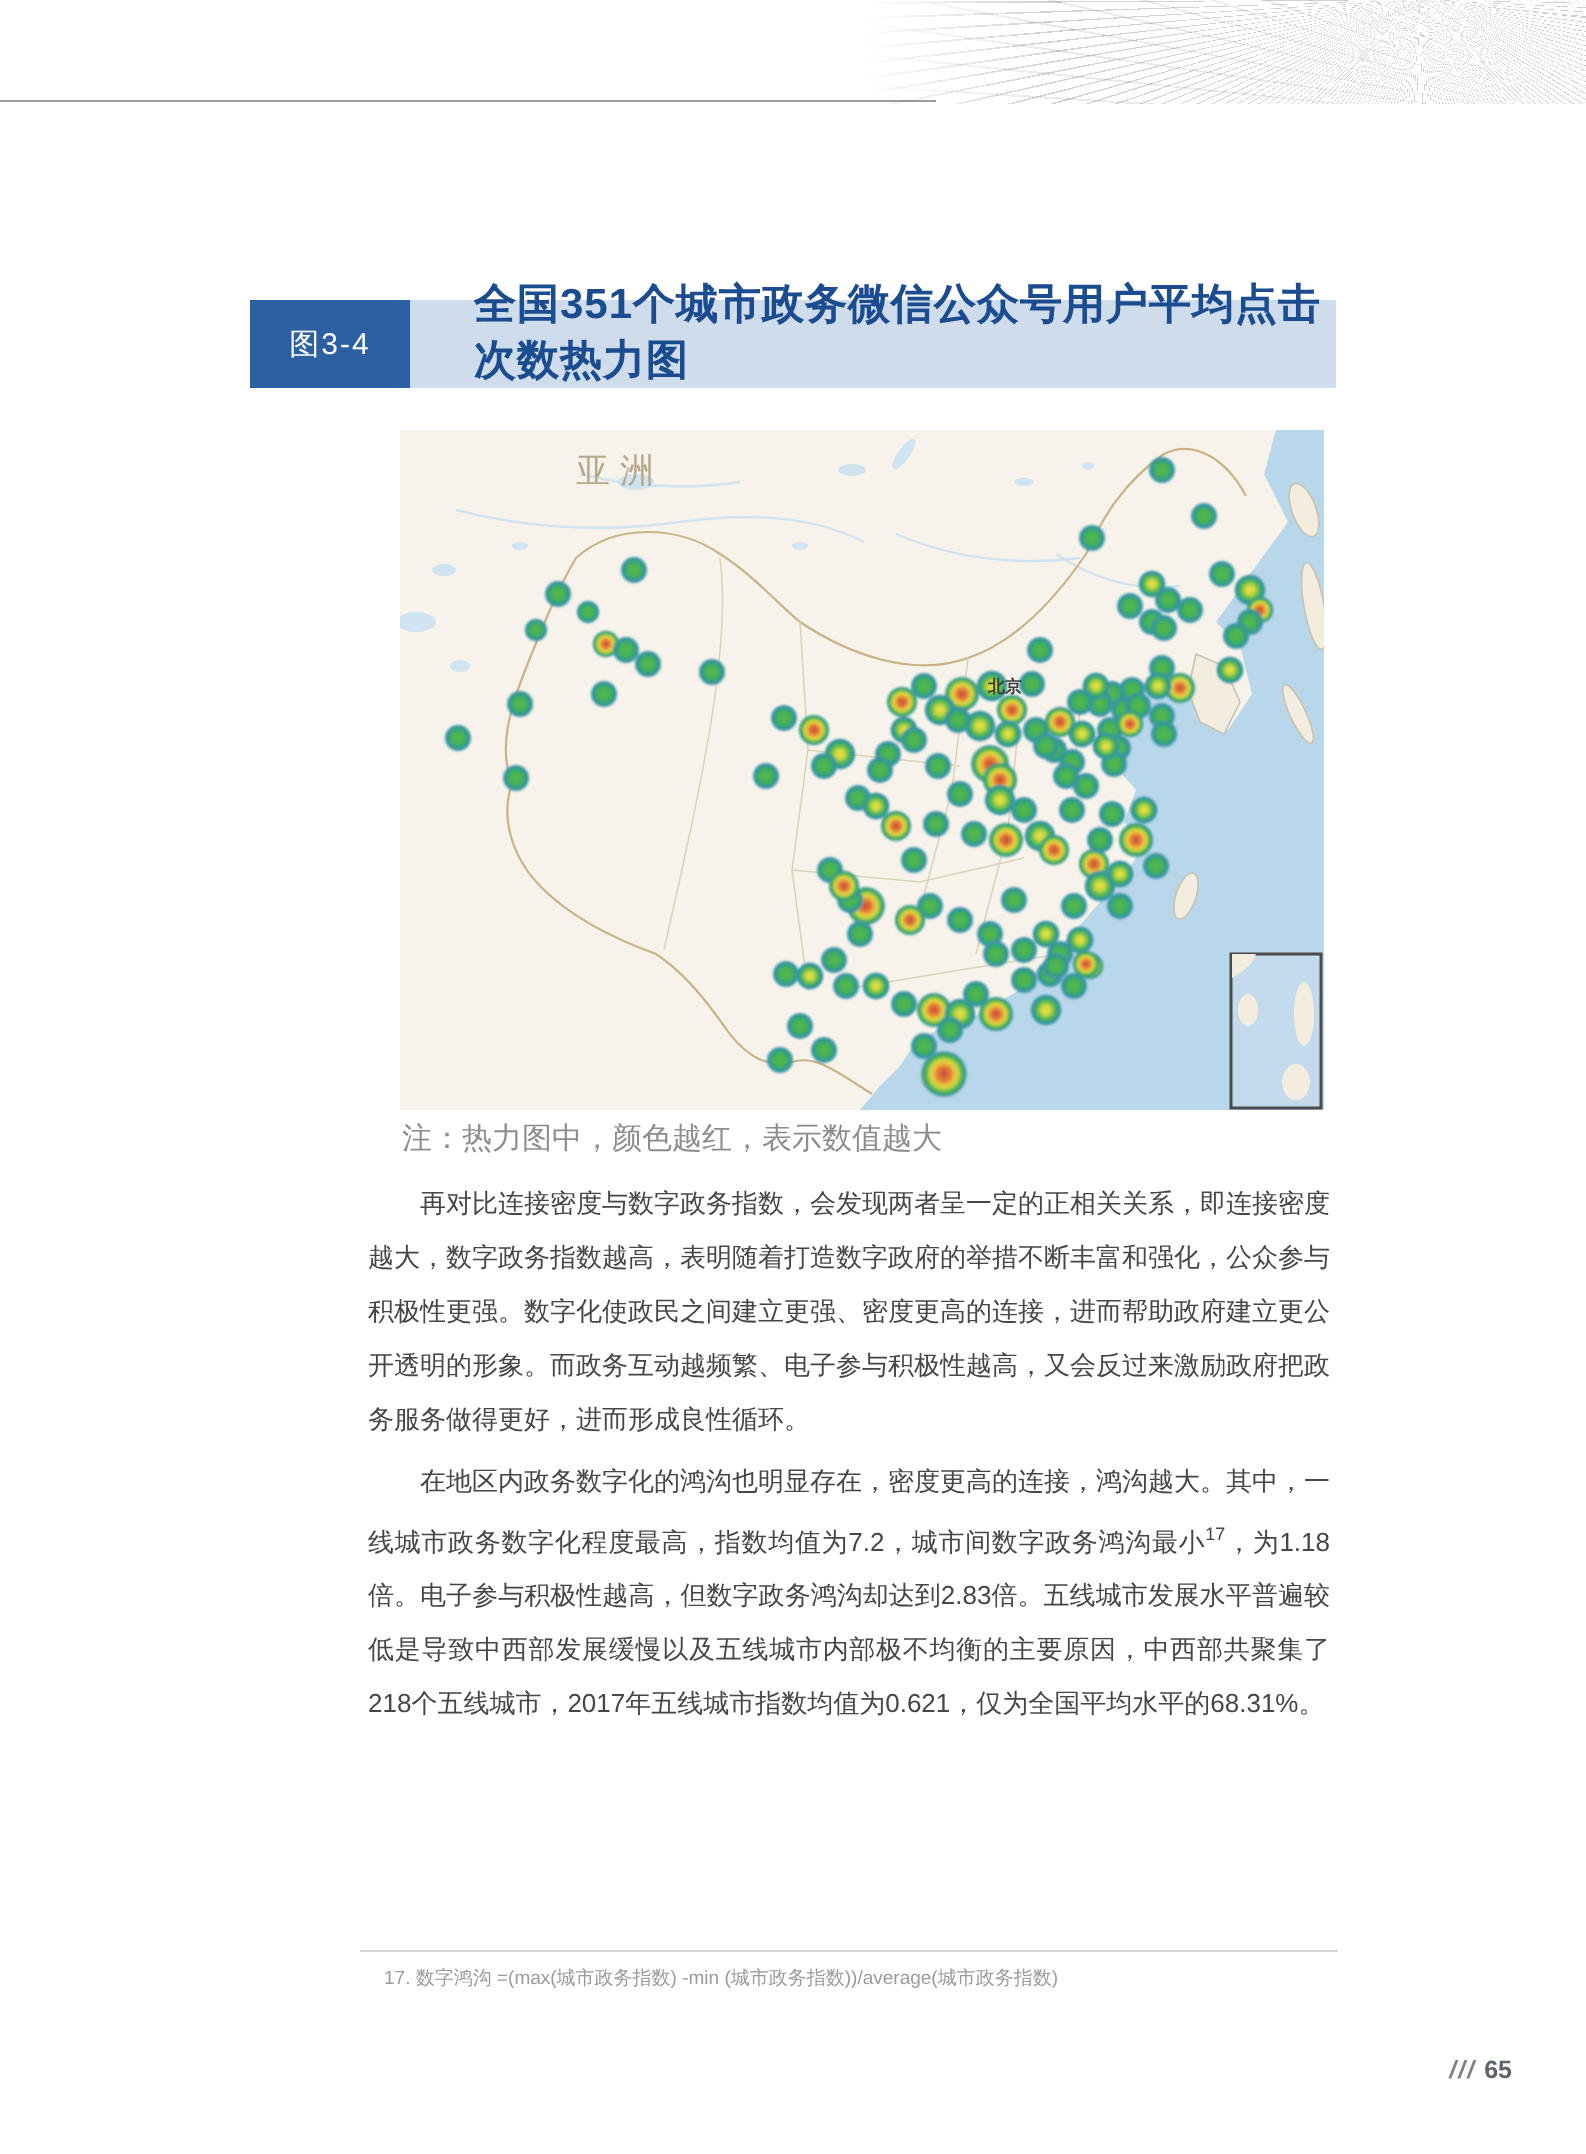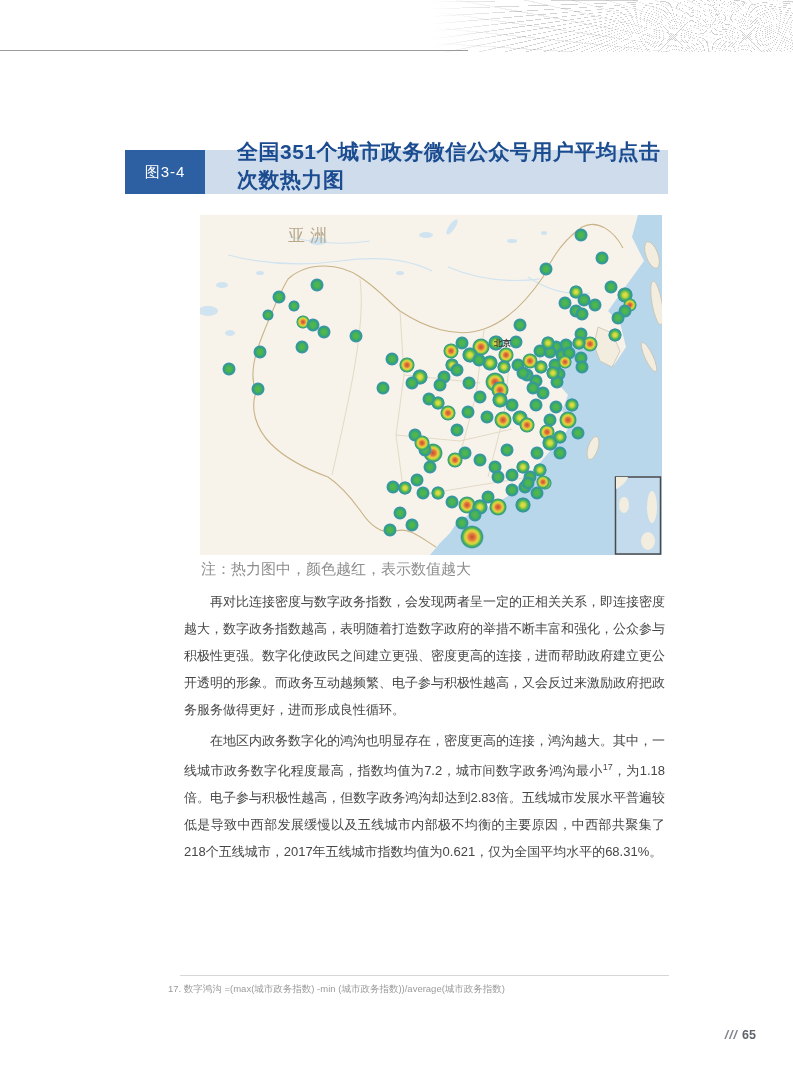--- a/index.html
+++ b/index.html
@@ -32,21 +32,21 @@
 
   
   .content{position:absolute;left:180px;top:584px;width:489px;color:#464646;
     font-size:13px;line-height:27px;text-align:justify;}
   .content p{margin:4px;text-indent:2em;}
   .content h3{margin:15px 0 6px;font-size:14px;color:#2d2d2d;letter-spacing:.3px;}
   .content sup{font-size:9px;}
 
   
   .fn-rule{position:absolute;left:180px;top:975px;width:489px;height:1px;background:#d6d6d6;}
-  .footnote{position:absolute;left:168px;top:983px;width:520px;font-size:9.5px;color:#9b9b9b;}
+  .footnote{position:absolute;left:192px;top:983px;width:520px;font-size:9.5px;color:#9b9b9b;}
   .page-footer{position:absolute;right:37px;top:1028px;font-size:12.5px;color:#5f646c;font-weight:bold;}
   .page-footer .slashes{font-style:italic;letter-spacing:1px;margin-right:4px;color:#7c818a;}
 </style>
 </head>
 <body>
 
 <div class="page">
 
   <div class="hdr-rule"></div>
   <div class="hdr-deco"></div>

